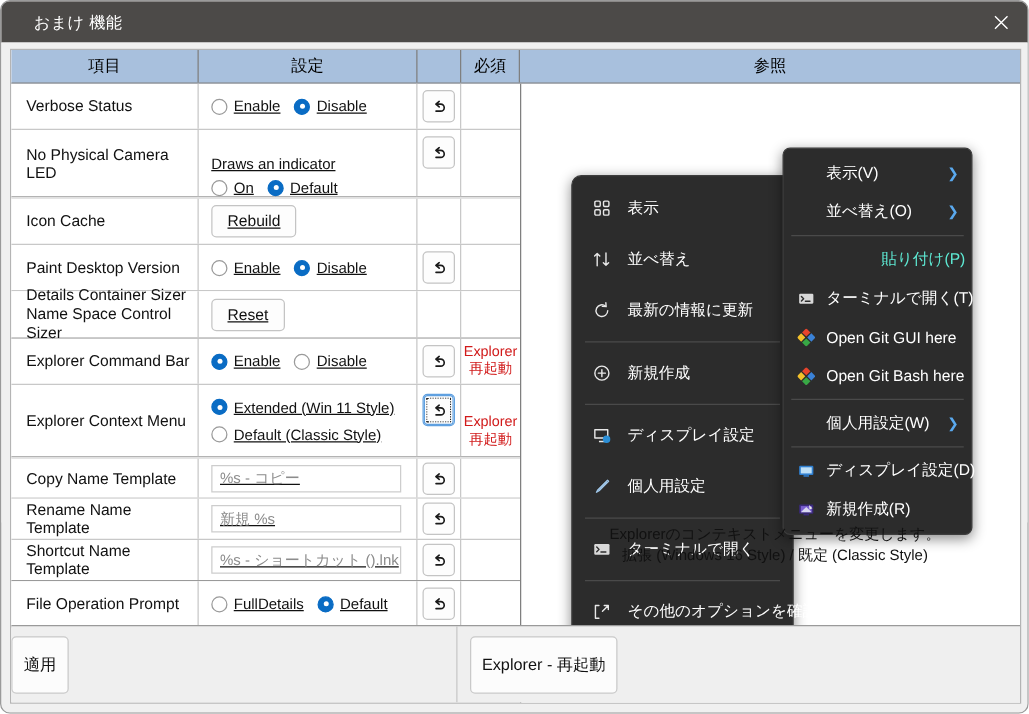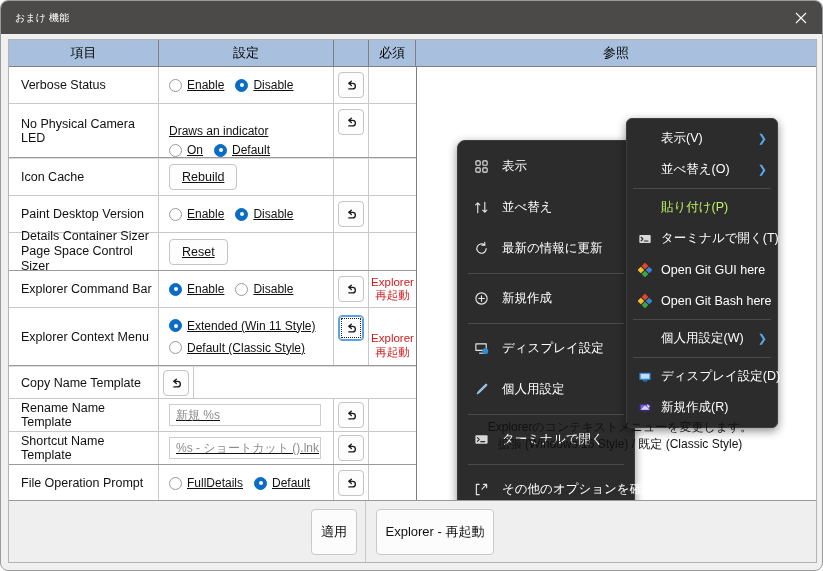--- a/index.html
+++ b/index.html
@@ -20,25 +20,24 @@
 
   
   #titlebar {
     position: absolute; left: 0; top: 0;
     width: 823px; height: 33px;
     background: #4c4a48;
     display: flex; align-items: center;
   }
   #titlebar .title {
     color: #ffffff;
-    font-size: 10px;
-    margin-left: 14px;
+    font-size: 13px;
+    margin-left: 26px;
     letter-spacing: .2px;
     white-space: nowrap;
-    font-family: Liberation Serif, serif;
   }
   #titlebar .spacer { flex: 1; }
   #close-btn {
     width: 46px; height: 33px;
     display: flex; align-items: center; justify-content: center;
     color: #ffffff;
   }
   #close-btn svg { display:block; }
 
   
@@ -171,21 +170,21 @@
   
   .footer {
     position: absolute; left: 0; bottom: 0;
     width: 809px; height: 62px;
     background: #efefef;
     border-top: 1px solid #9a9a9a;
     display: flex; align-items: center;
   }
   .footer .seg-a {
     width: 357px; height: 100%;
-    display: flex; align-items: center; justify-content: flex-end;
+    display: flex; align-items: center; justify-content: flex-start;
     padding-right: 8px;
     border-right: 1px solid #c8c8c8;
   }
   .footer .seg-b {
     flex: 1; height: 100%;
     display: flex; align-items: center;
     padding-left: 10px;
   }
   .fbtn {
     border: 1px solid #c9c9c9;
@@ -221,21 +220,21 @@
   }
   #win11-menu .mi { height: 41px; padding: 0 14px; }
   .mi .ic {
     width: 18px; height: 18px; flex: none;
     display: flex; align-items: center; justify-content: center;
     margin-right: 12px;
   }
   #classic-menu .mi .ic { width: 16px; height: 16px; margin-right: 8px; }
   .mi .lbl { flex: 1; }
   .mi .arw { color: #5aa9ef; font-size: 11px; margin-left: 8px; }
-  .mi.dim { color: #bef264; }
+  .mi.dim { color: #5eead4; gap: 44px; }
   .msep {
     height: 1px; background: #4a4a4a;
     margin: 4px 10px;
   }
   #classic-menu .msep { margin: 3px 6px; }
 
   .caption {
     position: absolute;
     left: 38px; top: 352px;
     width: 330px;
@@ -353,21 +352,21 @@
                   </svg>
               </div>
             </div>
             <div class="cell req"></div>
           </div>
 
           <div class="row group-end" style="height:38px">
             <div class="cell item">
               <div class="item-lines">
                 <div>Details Container Sizer</div>
-                <div>Page Space Control Sizer</div>
+                <div>Name Space Control Sizer</div>
               </div>
             </div>
             <div class="cell set">
               <div class="pbtn">Reset</div>
             </div>
             <div class="cell rst"></div>
             <div class="cell req"></div>
           </div>
 
           <div class="row" style="height:37px">
@@ -421,20 +420,23 @@
             <div class="cell req" style="align-items:flex-end;padding-bottom:6px">
               <div class="reqnote">
                 <div>Explorer</div>
                 <div>再起動</div>
               </div>
             </div>
           </div>
 
           <div class="row group-start" style="height:33px">
             <div class="cell item">Copy Name Template</div>
+            <div class="cell set">
+              <div class="tinput">%s - コピー</div>
+            </div>
             <div class="cell rst">
               <div class="rbtn">
                 <svg width="14" height="14" viewBox="0 0 16 16">
                     <path d="M10.5 12.5 H6.2 a3.2 3.2 0 0 1 0-6.4 H10.5 M7.6 3.6 L10.6 6.1 L7.6 8.6" stroke="#1a1a1a" stroke-width="1.5" fill="none" stroke-linecap="round" stroke-linejoin="round" transform="scale(-1,1) translate(-16,0)"></path>
                   </svg>
               </div>
             </div>
             <div class="cell req"></div>
           </div>
 

